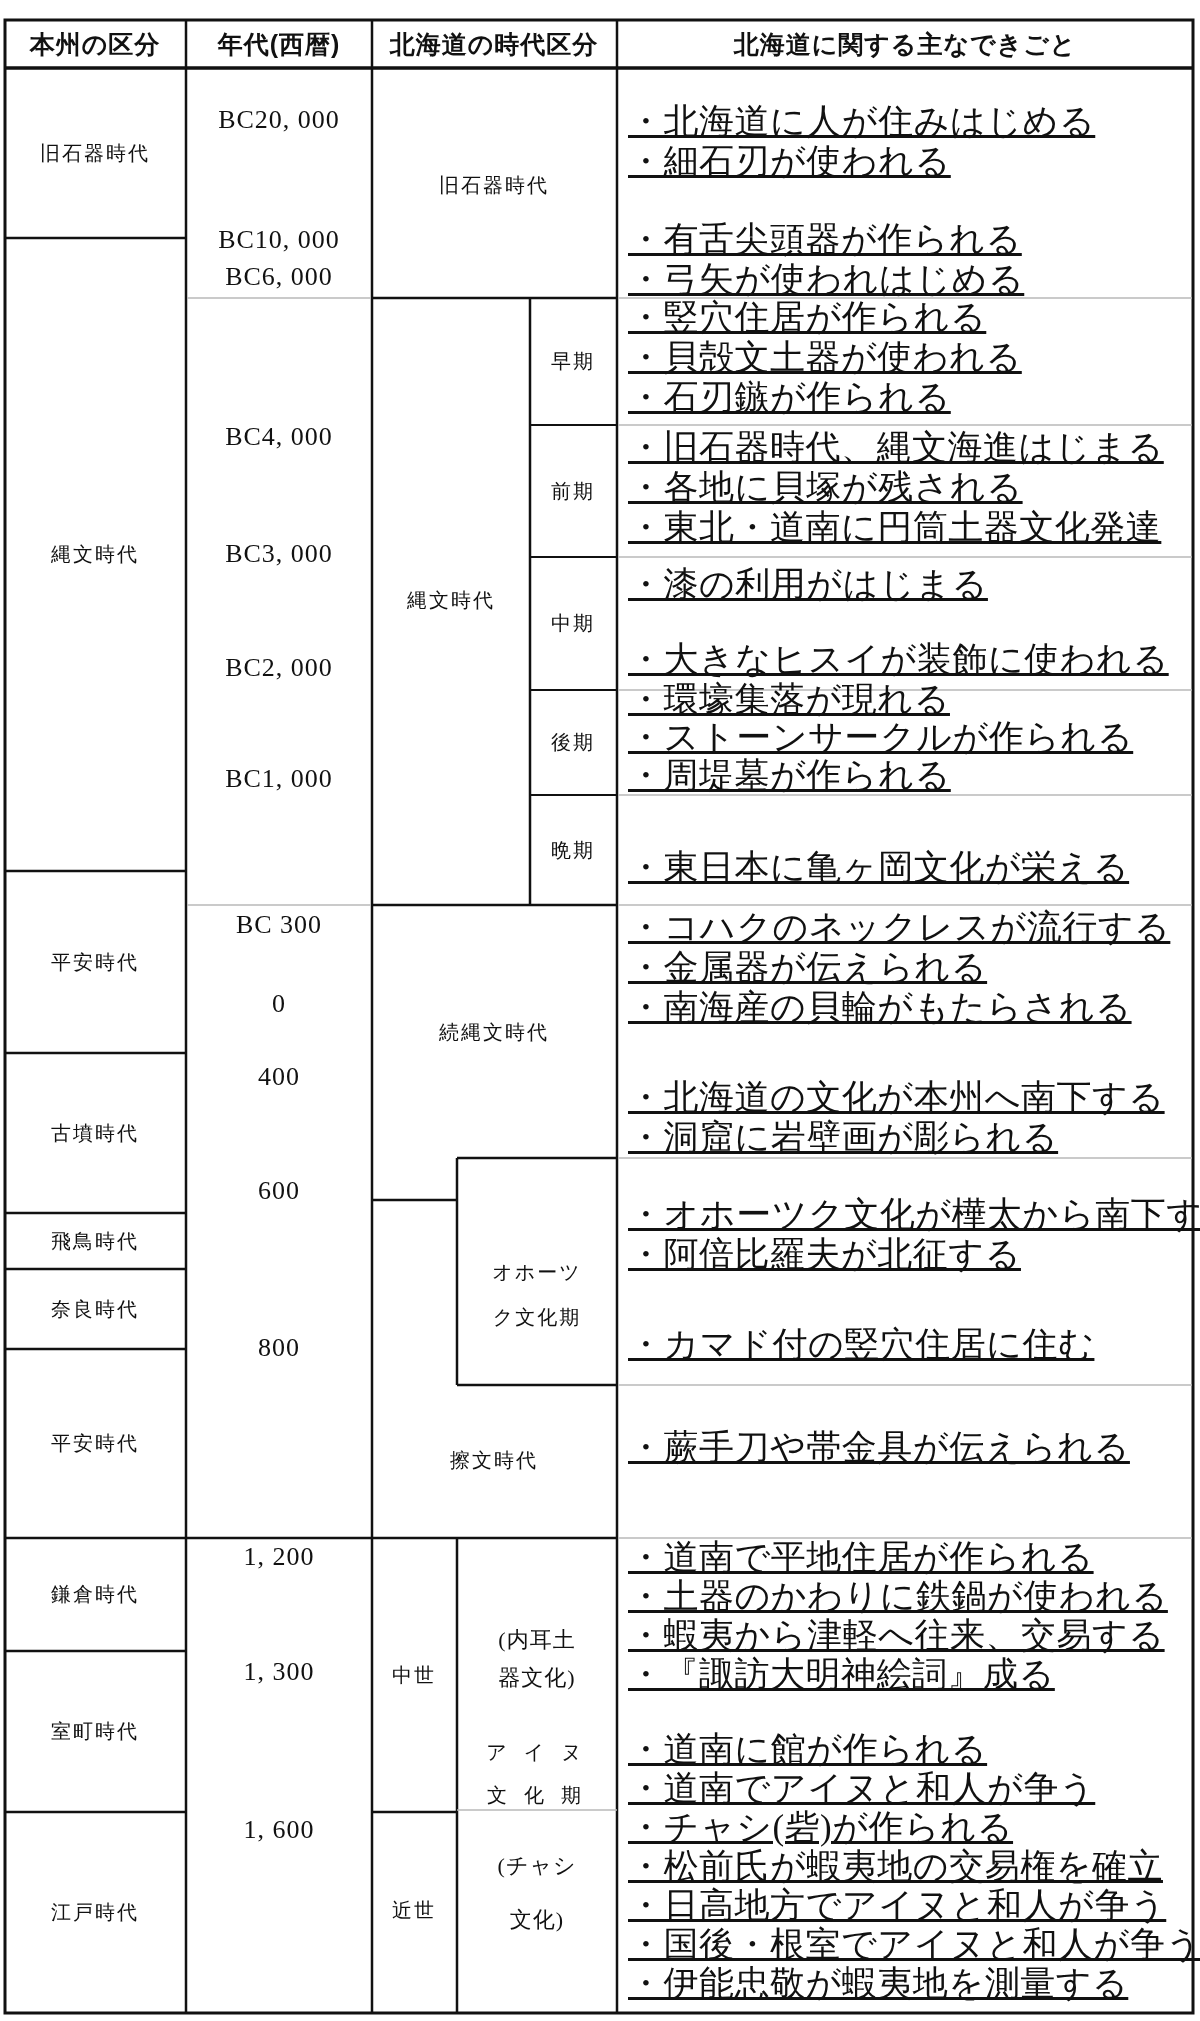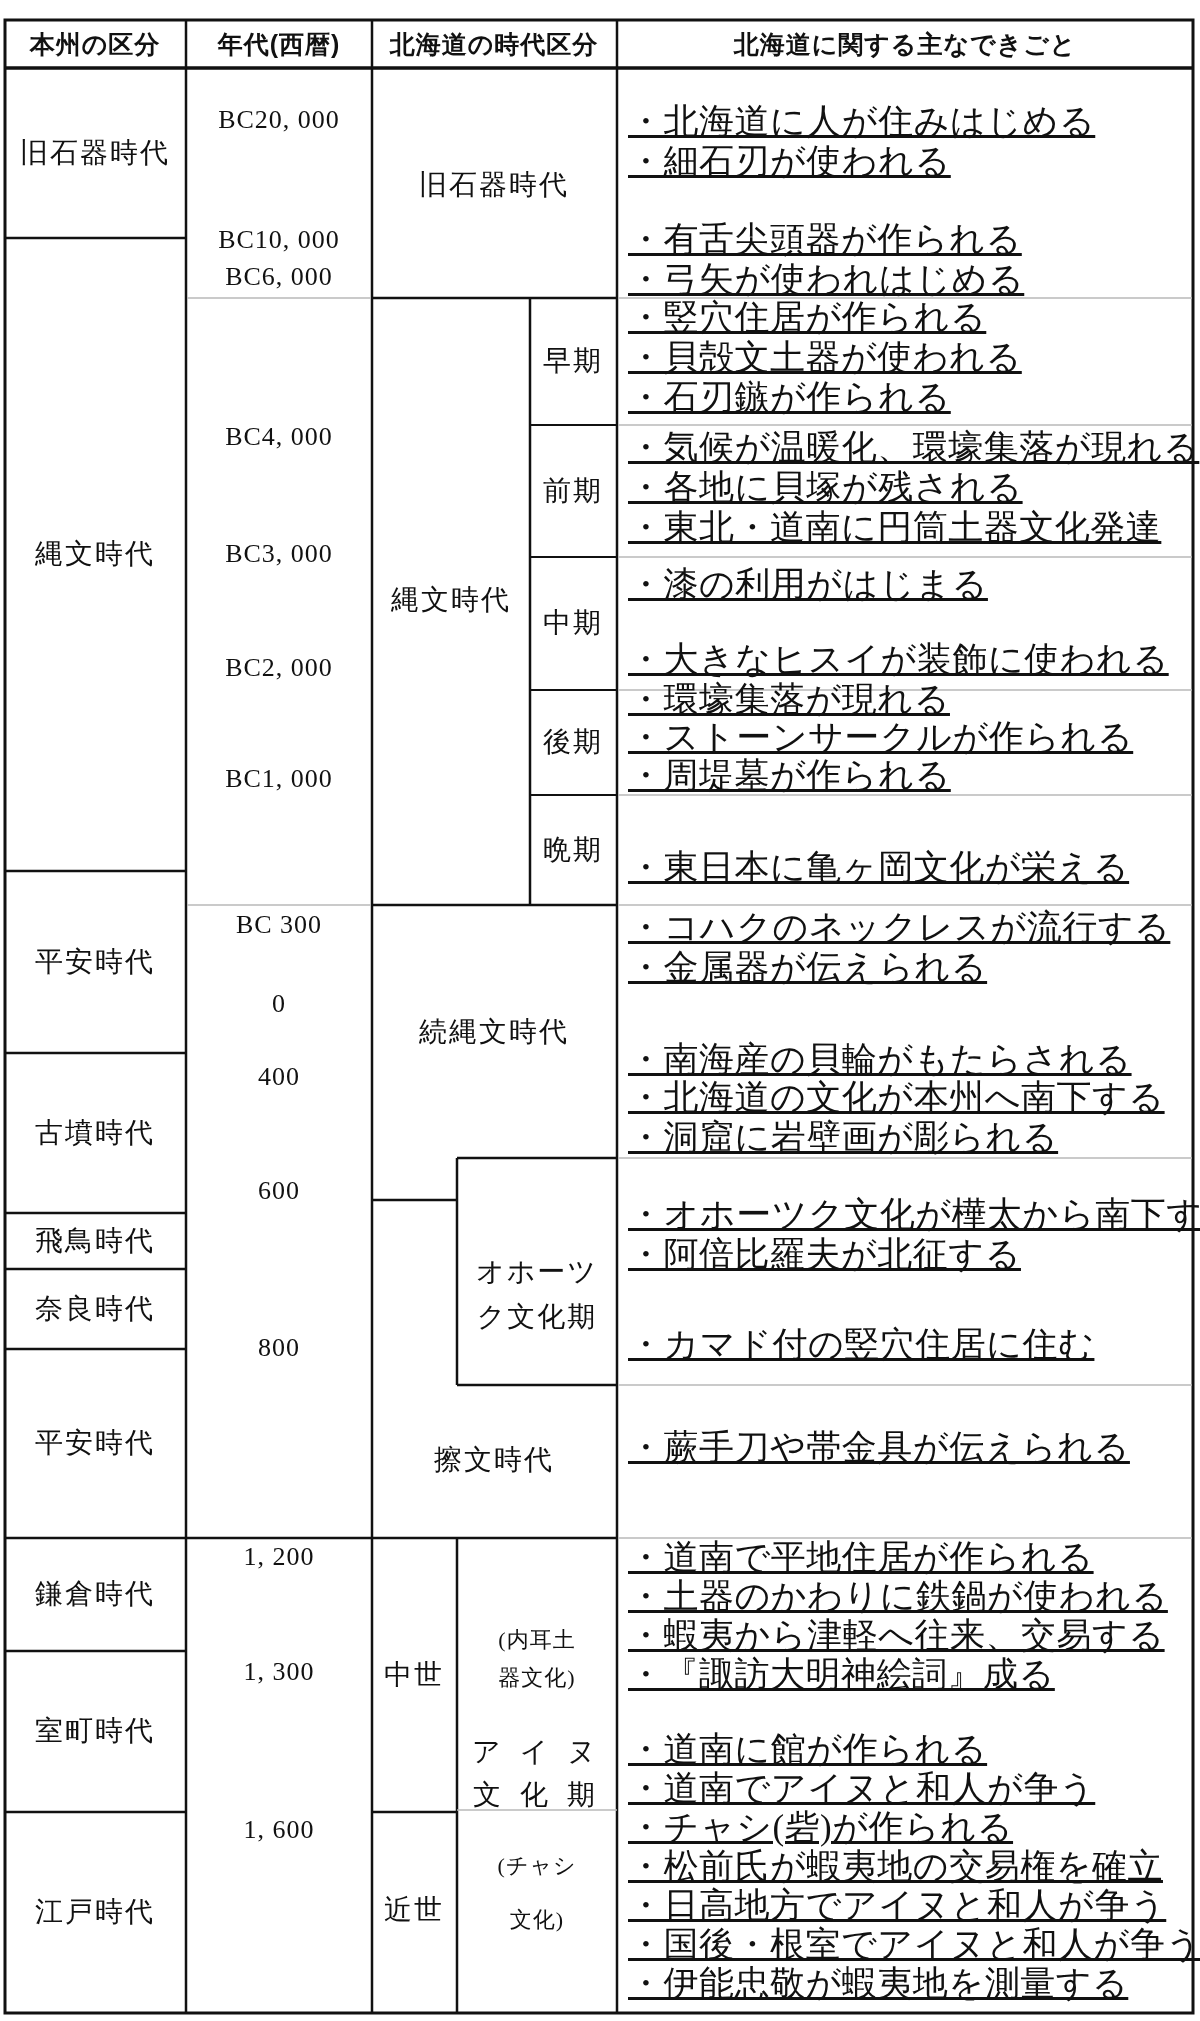--- a/index.html
+++ b/index.html
@@ -3,21 +3,21 @@
 <meta charset="utf-8">
 <style>
   html,body{margin:0;padding:0;background:#ffffff;}
   #canvas{position:relative;width:1200px;height:2021px;background:#ffffff;overflow:hidden;
           font-family:"Liberation Serif","DejaVu Serif",serif;color:#111;}
   .t{position:absolute;white-space:nowrap;font-size:27px;line-height:40px;}
   .c{transform:translate(-50%,-50%);}
   .hd{font-family:"Liberation Sans","DejaVu Sans",sans-serif;font-weight:bold;font-size:25px;letter-spacing:1px;}
   .ev{left:628px;font-size:35px;letter-spacing:0.5px;text-decoration:underline;}
   .yr{font-size:26px;letter-spacing:1px;text-align:right;}
-  .big{font-size:28px;letter-spacing:2px;}
+  .big{font-size:20px;letter-spacing:2px;}
   .sm{font-size:22px;letter-spacing:1px;}
   .sp{letter-spacing:6px;}
   svg{position:absolute;left:0;top:0;}
 </style>
 </head>
 <body>
 
 <div id="canvas">
 
   <svg width="1200" height="2021">
@@ -124,32 +124,32 @@
   <div class="t c sm" style="left:537px;top:1866px;">(チャシ</div>
   <div class="t c sm" style="left:537px;top:1904px;margin-top:16px;">文化)</div>
 
   <div class="t ev" style="top:102px;">・北海道に人が住みはじめる</div>
   <div class="t ev" style="top:142px;">・細石刃が使われる</div>
   <div class="t ev" style="top:220px;">・有舌尖頭器が作られる</div>
   <div class="t ev" style="top:260px;">・弓矢が使われはじめる</div>
   <div class="t ev" style="top:298px;">・竪穴住居が作られる</div>
   <div class="t ev" style="top:338px;">・貝殻文土器が使われる</div>
   <div class="t ev" style="top:378px;">・石刃鏃が作られる</div>
-  <div class="t ev" style="top:428px;">・気候が温暖化、環壕集落が現れる</div>
+  <div class="t ev" style="top:428px;">・旧石器時代、縄文海進はじまる</div>
   <div class="t ev" style="top:468px;">・各地に貝塚が残される</div>
   <div class="t ev" style="top:508px;">・東北・道南に円筒土器文化発達</div>
   <div class="t ev" style="top:565px;">・漆の利用がはじまる</div>
   <div class="t ev" style="top:640px;">・大きなヒスイが装飾に使われる</div>
   <div class="t ev" style="top:680px;">・環壕集落が現れる</div>
   <div class="t ev" style="top:718px;">・ストーンサークルが作られる</div>
   <div class="t ev" style="top:756px;">・周堤墓が作られる</div>
   <div class="t ev" style="top:848px;">・東日本に亀ヶ岡文化が栄える</div>
   <div class="t ev" style="top:908px;">・コハクのネックレスが流行する</div>
   <div class="t ev" style="top:948px;">・金属器が伝えられる</div>
-  <div class="t ev" style="top:1040px;">・南海産の貝輪がもたらされる</div>
+  <div class="t ev" style="top:988px;">・南海産の貝輪がもたらされる</div>
   <div class="t ev" style="top:1078px;">・北海道の文化が本州へ南下する</div>
   <div class="t ev" style="top:1118px;">・洞窟に岩壁画が彫られる</div>
   <div class="t ev" style="top:1195px;">・オホーツク文化が樺太から南下する</div>
   <div class="t ev" style="top:1235px;">・阿倍比羅夫が北征する</div>
   <div class="t ev" style="top:1325px;">・カマド付の竪穴住居に住む</div>
   <div class="t ev" style="top:1428px;">・蕨手刀や帯金具が伝えられる</div>
   <div class="t ev" style="top:1538px;">・道南で平地住居が作られる</div>
   <div class="t ev" style="top:1577px;">・土器のかわりに鉄鍋が使われる</div>
   <div class="t ev" style="top:1616px;">・蝦夷から津軽へ往来、交易する</div>
   <div class="t ev" style="top:1655px;">・『諏訪大明神絵詞』成る</div>

